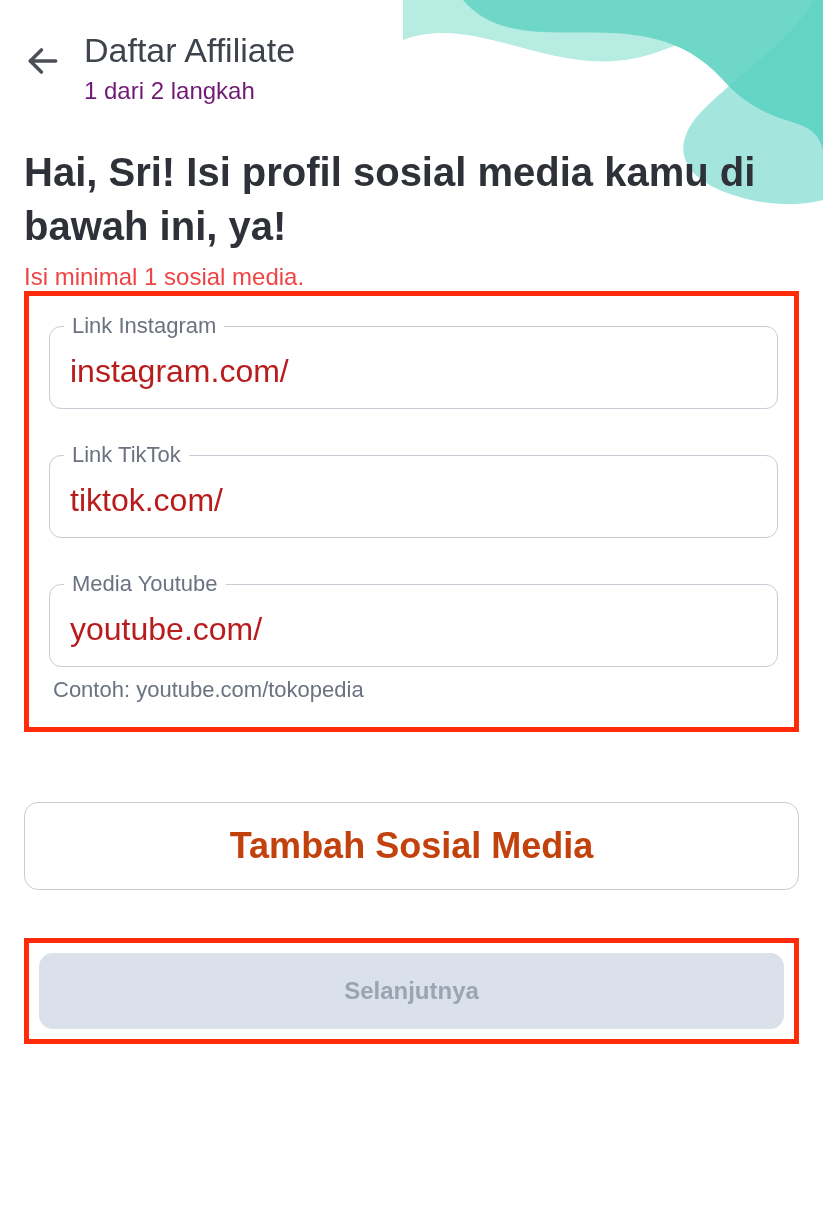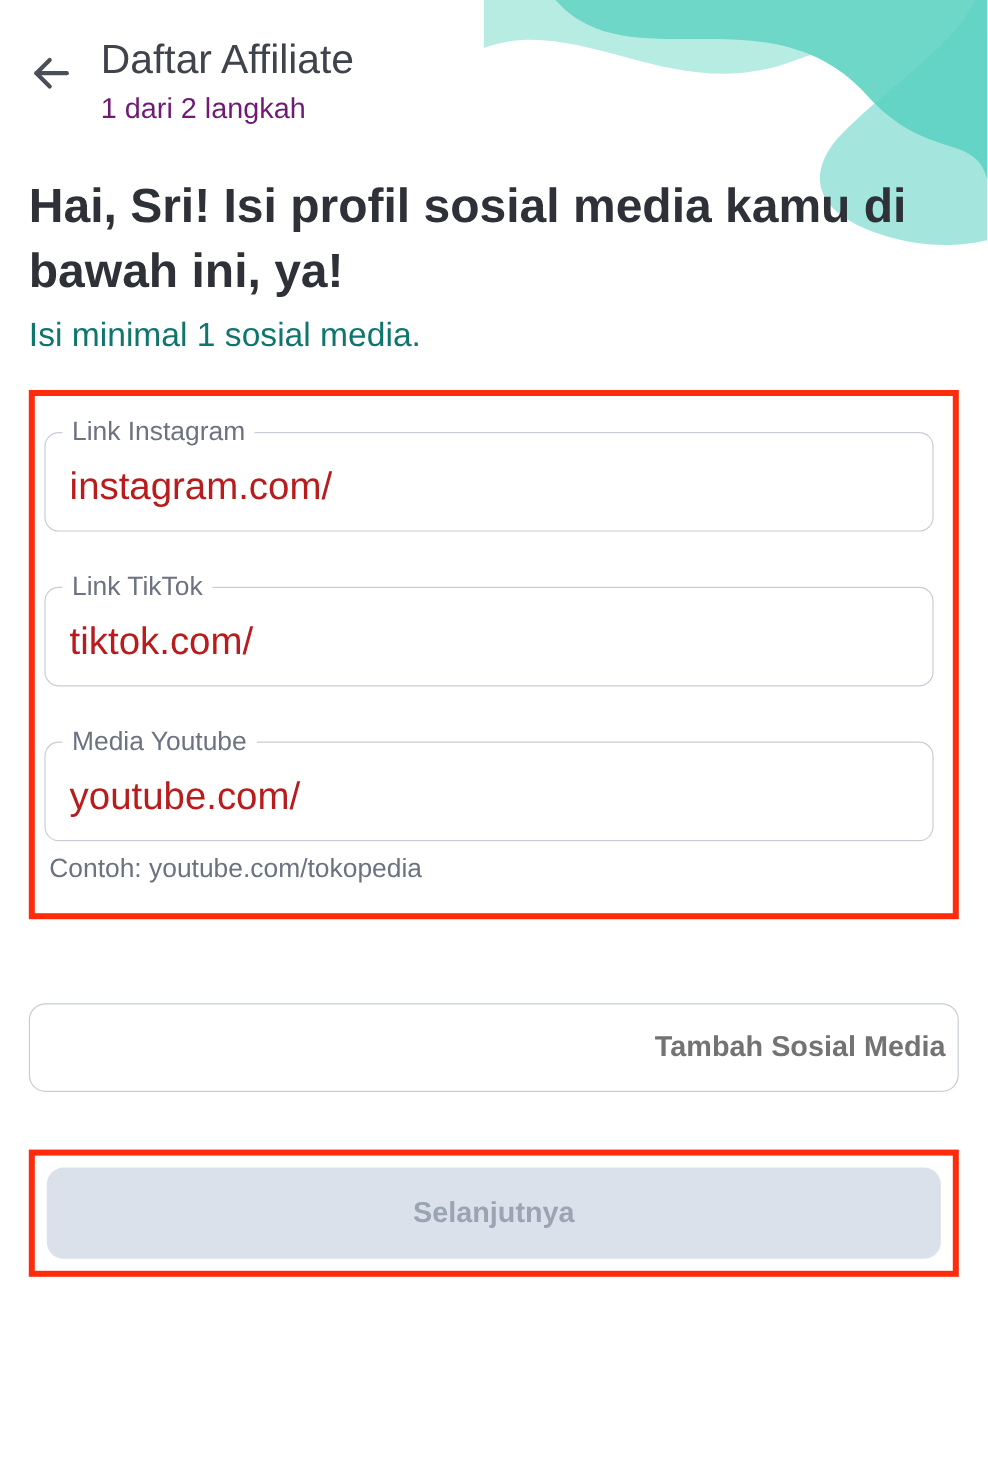--- a/index.html
+++ b/index.html
@@ -66,28 +66,27 @@
 
     .greeting {
       font-size: 40px;
       font-weight: 800;
       color: #2e3238;
       line-height: 1.35;
       margin-bottom: 10px;
     }
 
     .greeting-sub {
-      font-size: 28px;
-      color: #0f766e;
-      margin-bottom: 30px;
+      font-size: 24px;
+      color: #ef4444;
     }
 
     .highlight-box {
       border: 5px solid #ff2b0a;
-      padding: 30px 16px 24px 8px;
+      padding: 30px 16px 24px 20px;
       margin-bottom: 70px;
     }
 
     .field-wrap {
       margin-bottom: 46px;
     }
     .field-wrap:last-child {
       margin-bottom: 0;
     }
 
@@ -124,24 +123,24 @@
       margin-top: 10px;
       padding-left: 4px;
     }
 
     .btn-outline {
       width: 100%;
       padding: 22px 10px;
       border: 1px solid #c8cdd6;
       border-radius: 14px;
       background: #ffffff;
-      color: #737373;
-      font-size: 24px;
+      color: #c2410c;
+      font-size: 36px;
       font-weight: 800;
-      text-align: right;
+      text-align: center;
       cursor: pointer;
       margin-bottom: 48px;
     }
 
     .next-box {
       border: 5px solid #ff2b0a;
       padding: 10px;
     }
 
     .btn-next {

